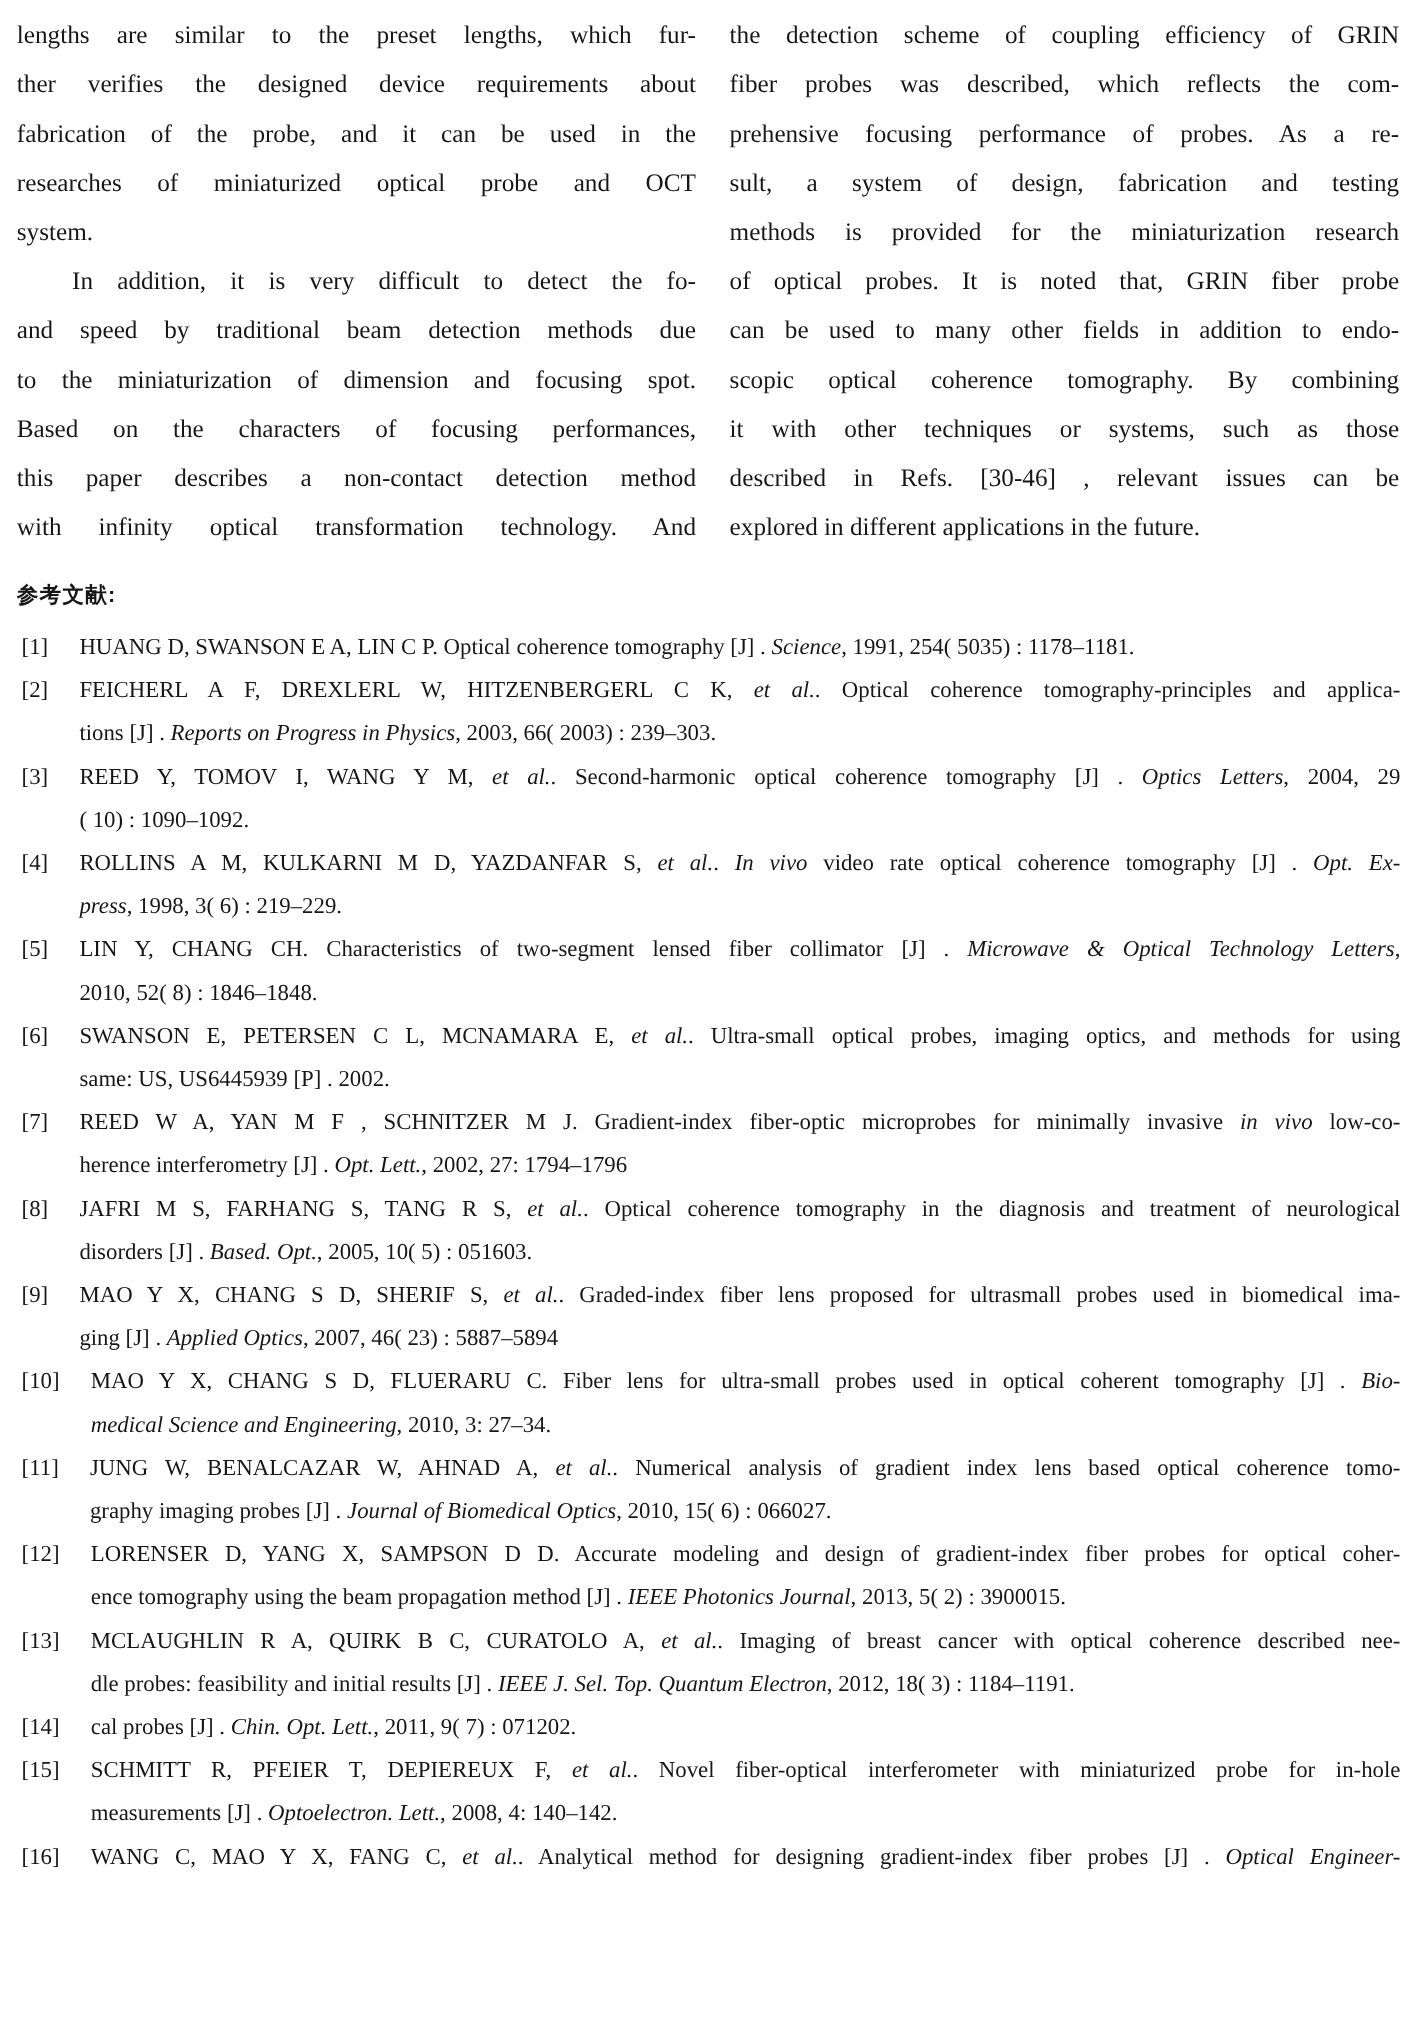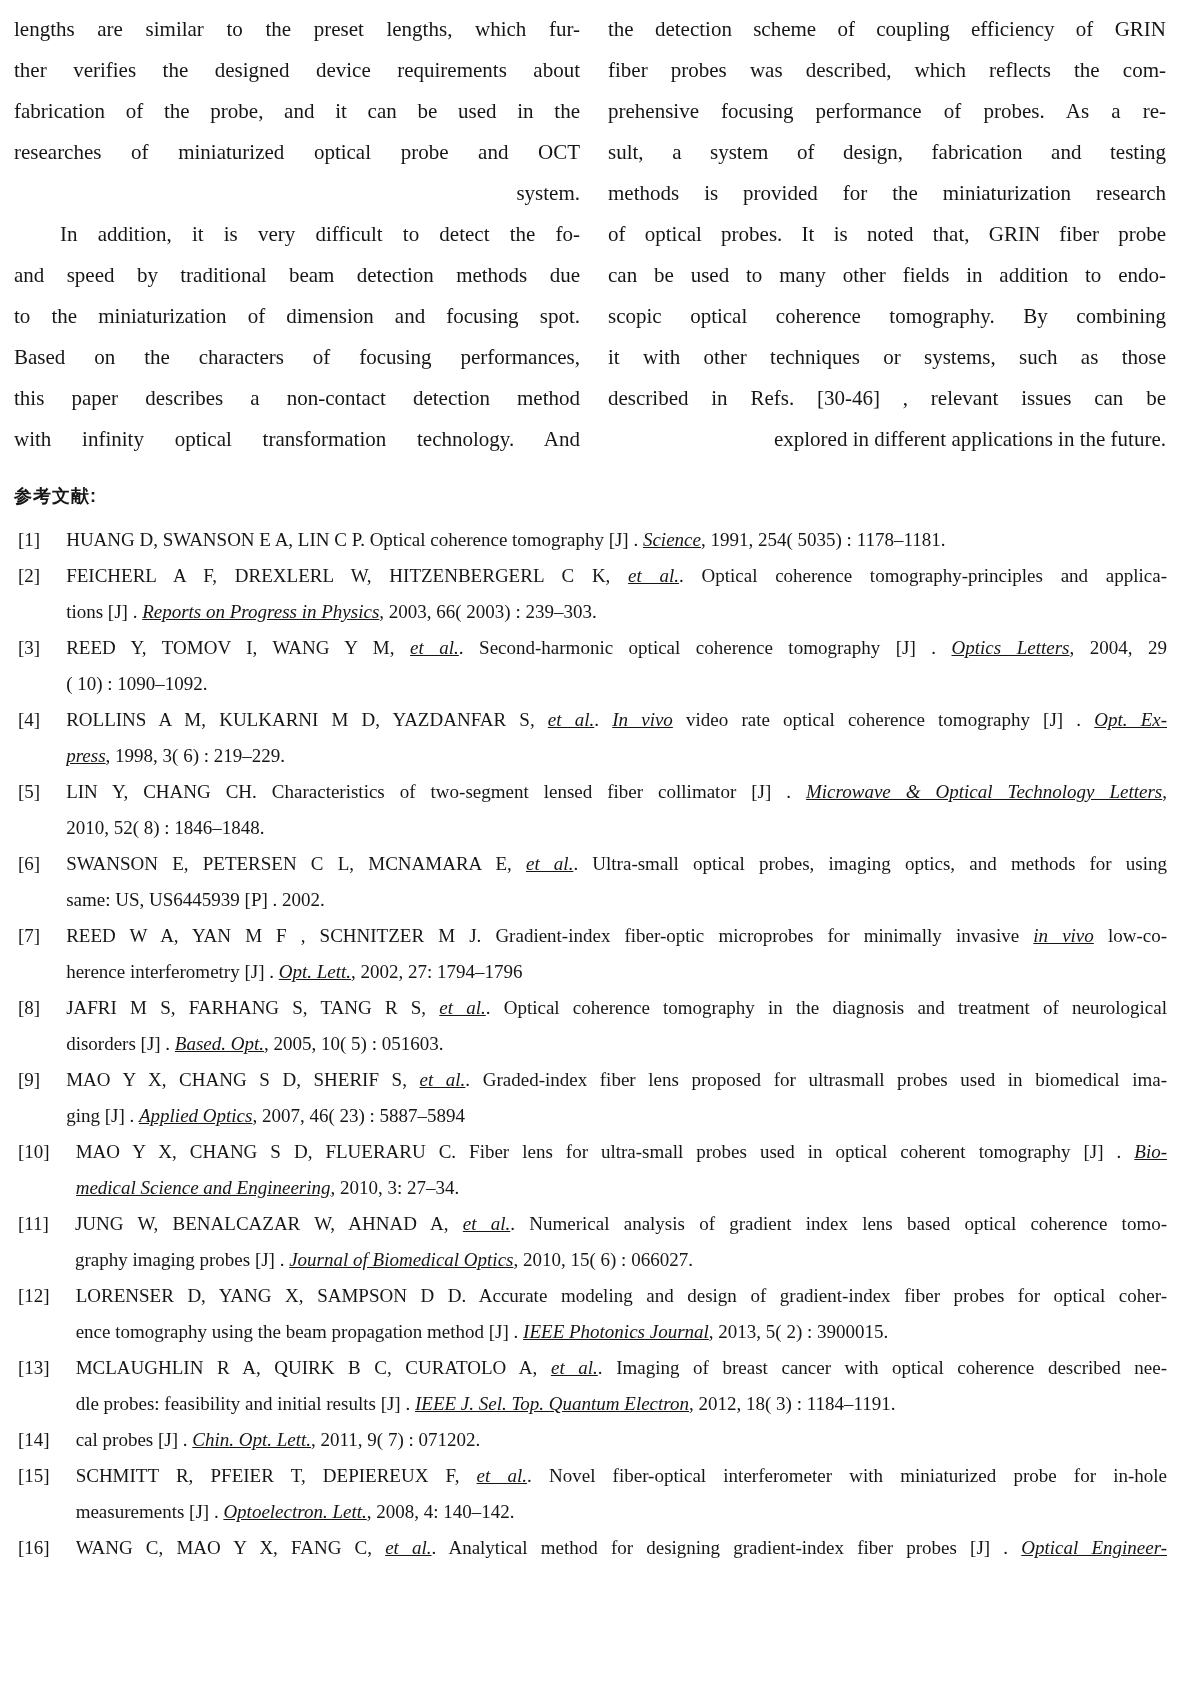--- a/index.html
+++ b/index.html
@@ -16,30 +16,29 @@
     display: flex;
     padding: 9px 17px 0 14px;
   }
   .col { width: 566px; font-size: 21px; }
   .col-right { width: 558px; margin-left: 28px; }
   .bline {
     height: 41px;
     line-height: 41px;
     overflow: hidden;
     white-space: normal;
-    text-align: right;
   }
   .rline {
     height: 36px;
     line-height: 36px;
     overflow: hidden;
   }
   .just { text-align: justify; text-align-last: justify; }
   .findent { text-indent: 46px; }
-  .it { font-style: italic; text-decoration: underline; }
+  .it { font-style: italic; }
   .ref-heading {
     font-family: "Liberation Sans", "DejaVu Sans", sans-serif;
     font-weight: 600;
     font-size: 18px;
     margin: 16px 0 0 14px;
     height: 40px;
     line-height: 40px;
     letter-spacing: 1px;
   }
   .ref-list {

